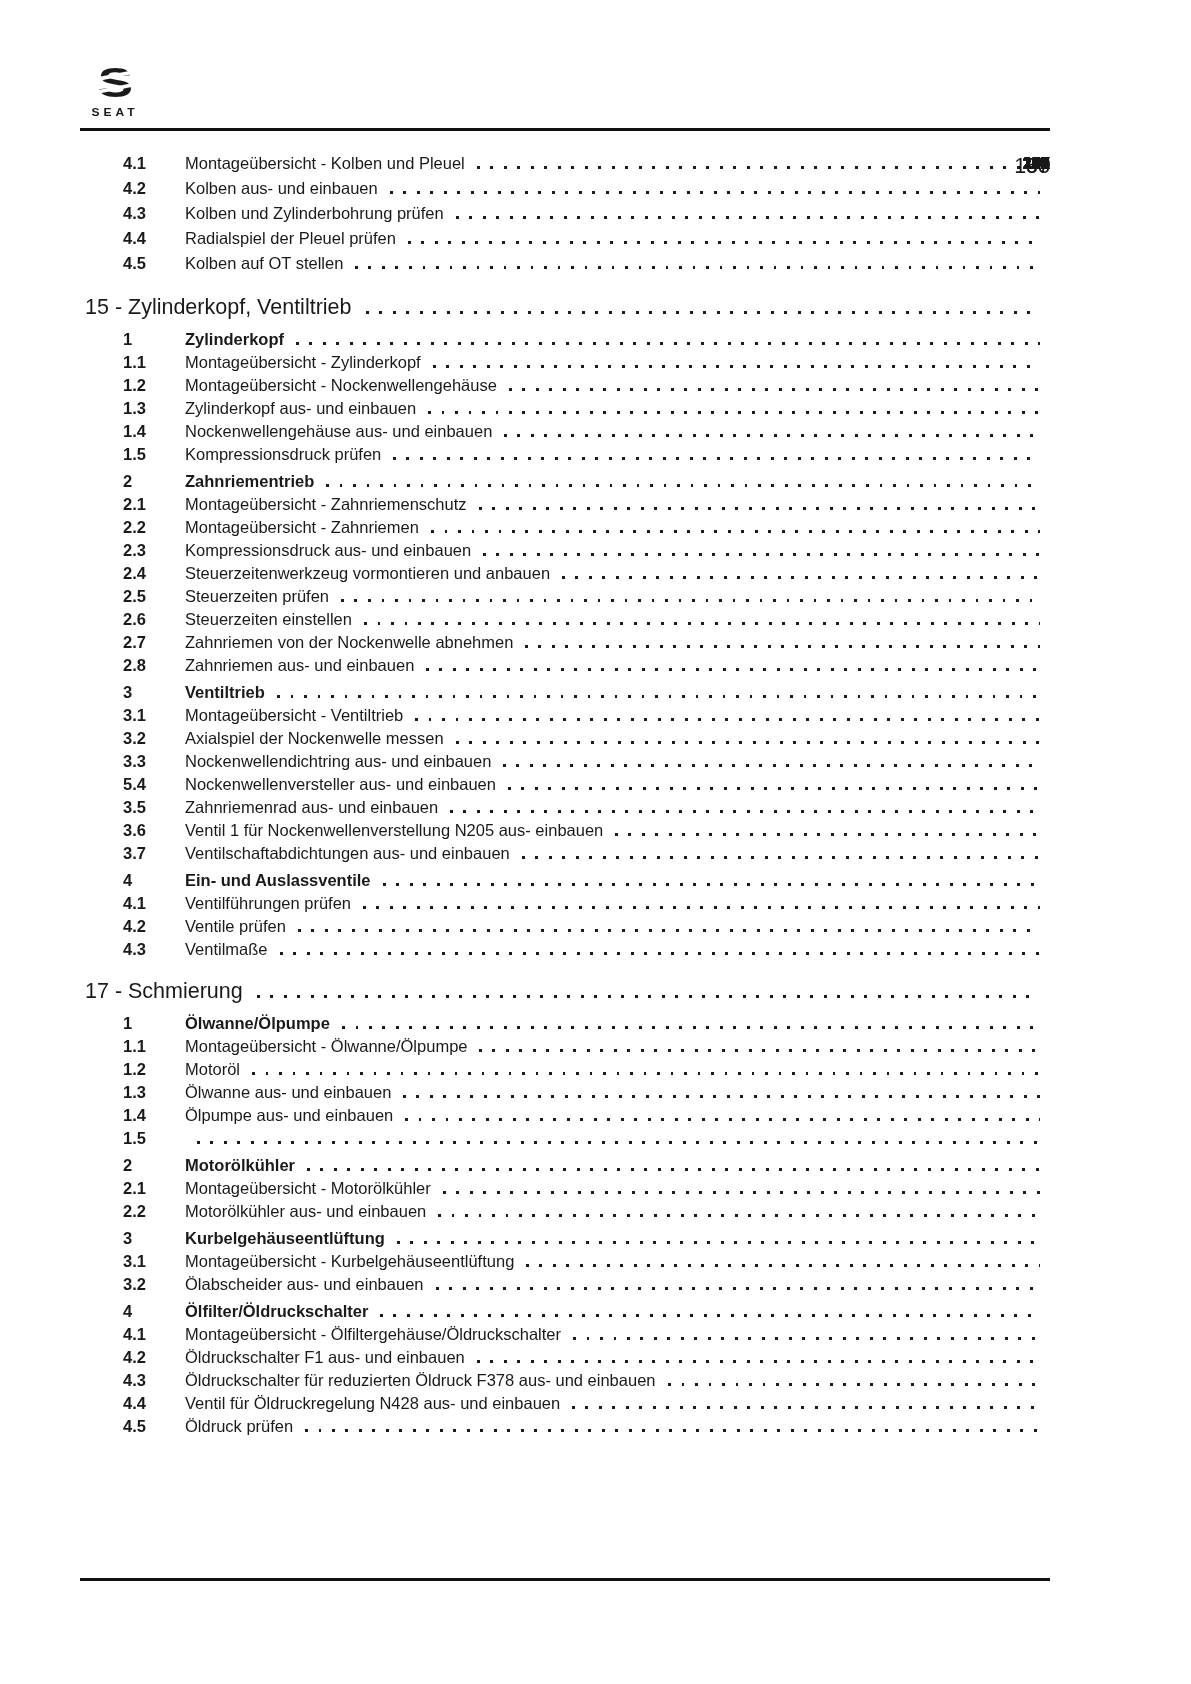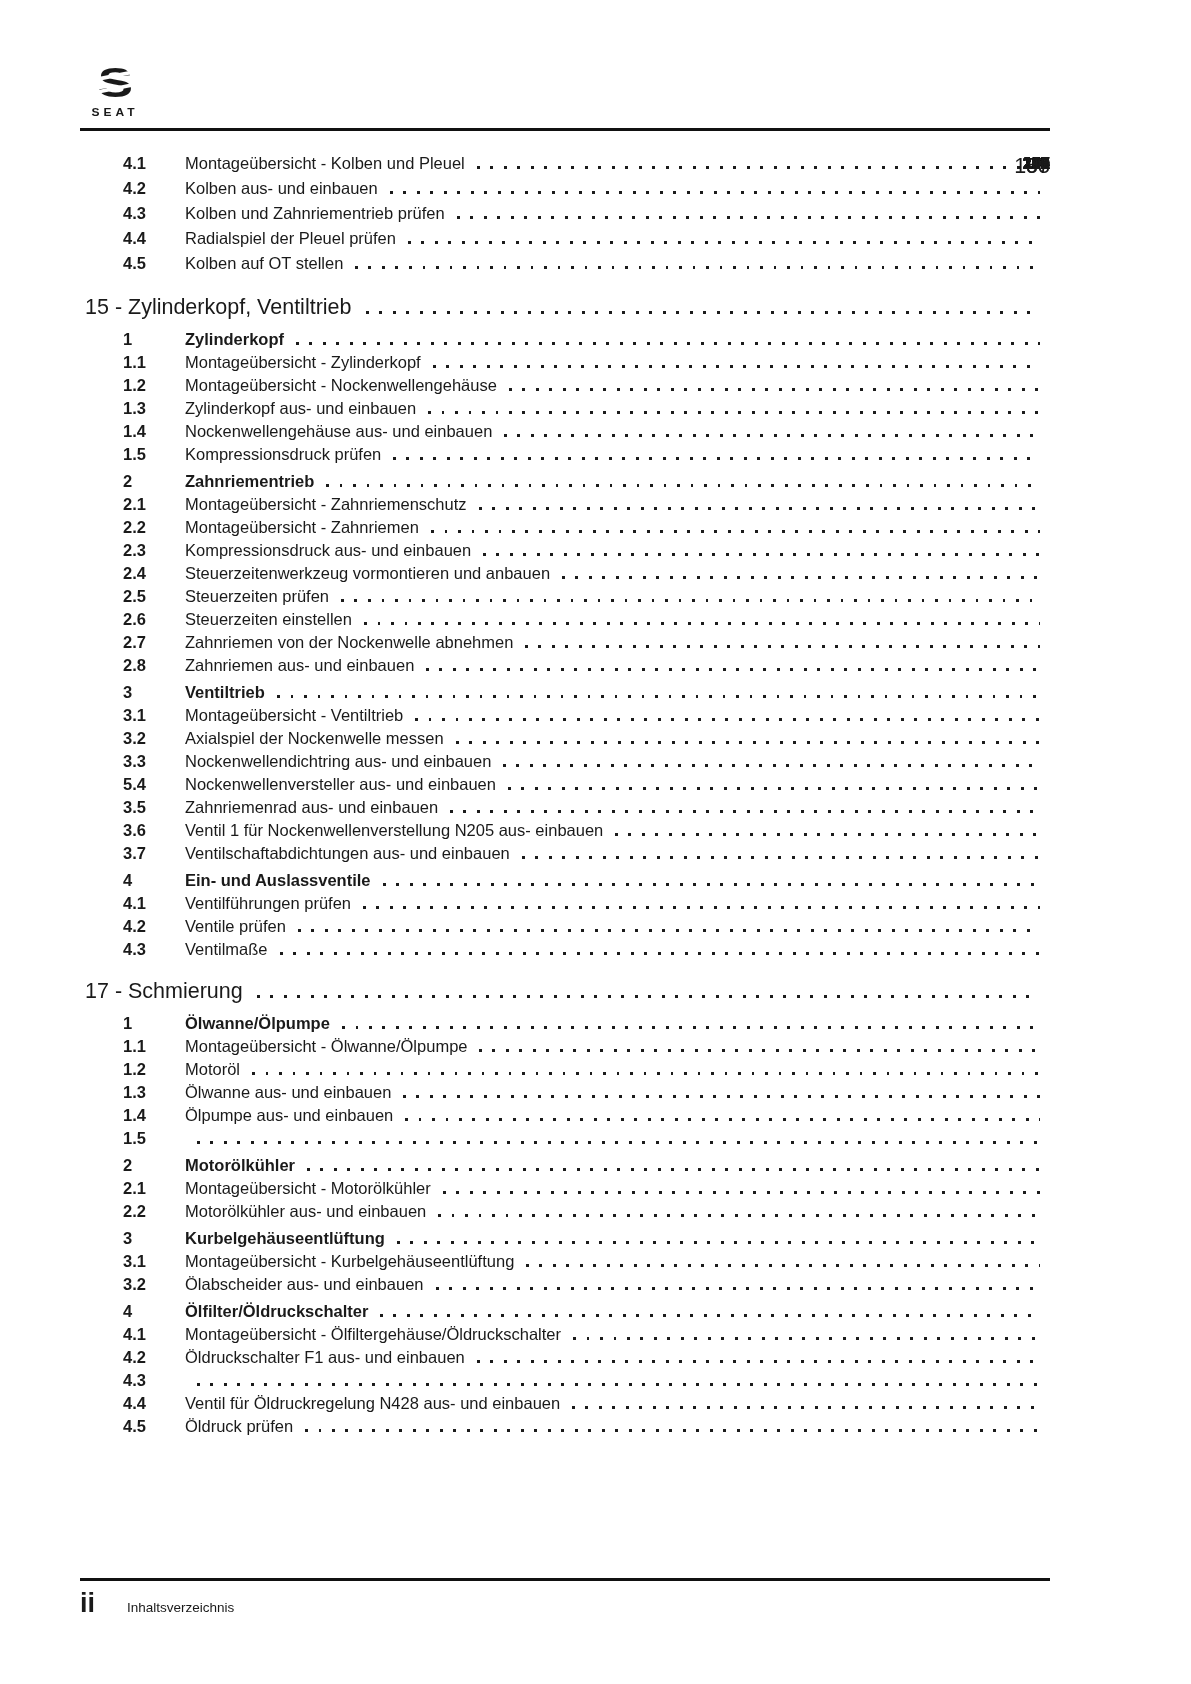--- a/index.html
+++ b/index.html
@@ -101,21 +101,21 @@
     <span class="page">87</span>
   </div>
         <div class="row">
     <span class="num">4.2</span>
     <span class="title">Kolben aus- und einbauen</span>
     <span class="dots"></span>
     <span class="page">89</span>
   </div>
         <div class="row">
     <span class="num">4.3</span>
-    <span class="title">Kolben und Zahnriementrieb prüfen</span>
+    <span class="title">Kolben und Zylinderbohrung prüfen</span>
     <span class="dots"></span>
     <span class="page">91</span>
   </div>
         <div class="row">
     <span class="num">4.4</span>
     <span class="title">Radialspiel der Pleuel prüfen</span>
     <span class="dots"></span>
     <span class="page">92</span>
   </div>
         <div class="row">
@@ -384,37 +384,34 @@
     <span class="page">206</span>
   </div>
         <div class="row">
     <span class="num">4.2</span>
     <span class="title">Öldruckschalter F1 aus- und einbauen</span>
     <span class="dots"></span>
     <span class="page">207</span>
   </div>
         <div class="row">
     <span class="num">4.3</span>
+    <span class="title">Öldruckschalter für reduzierten Öldruck F378 aus- und einbauen</span>
     <span class="dots"></span>
     <span class="page">208</span>
   </div>
         <div class="row">
     <span class="num">4.4</span>
     <span class="title">Ventil für Öldruckregelung N428 aus- und einbauen</span>
     <span class="dots"></span>
     <span class="page">209</span>
   </div>
         <div class="row">
     <span class="num">4.5</span>
     <span class="title">Öldruck prüfen</span>
     <span class="dots"></span>
     <span class="page">210</span>
   </div>
       </div>
     </div>
 
   <div class="footer-rule"></div>
-  <div class="footer">
-    <span class="roman">ii</span>
-    <span class="label">Inhaltsverzeichnis</span>
-  </div>
 
 </div>
 
 </body></html>

